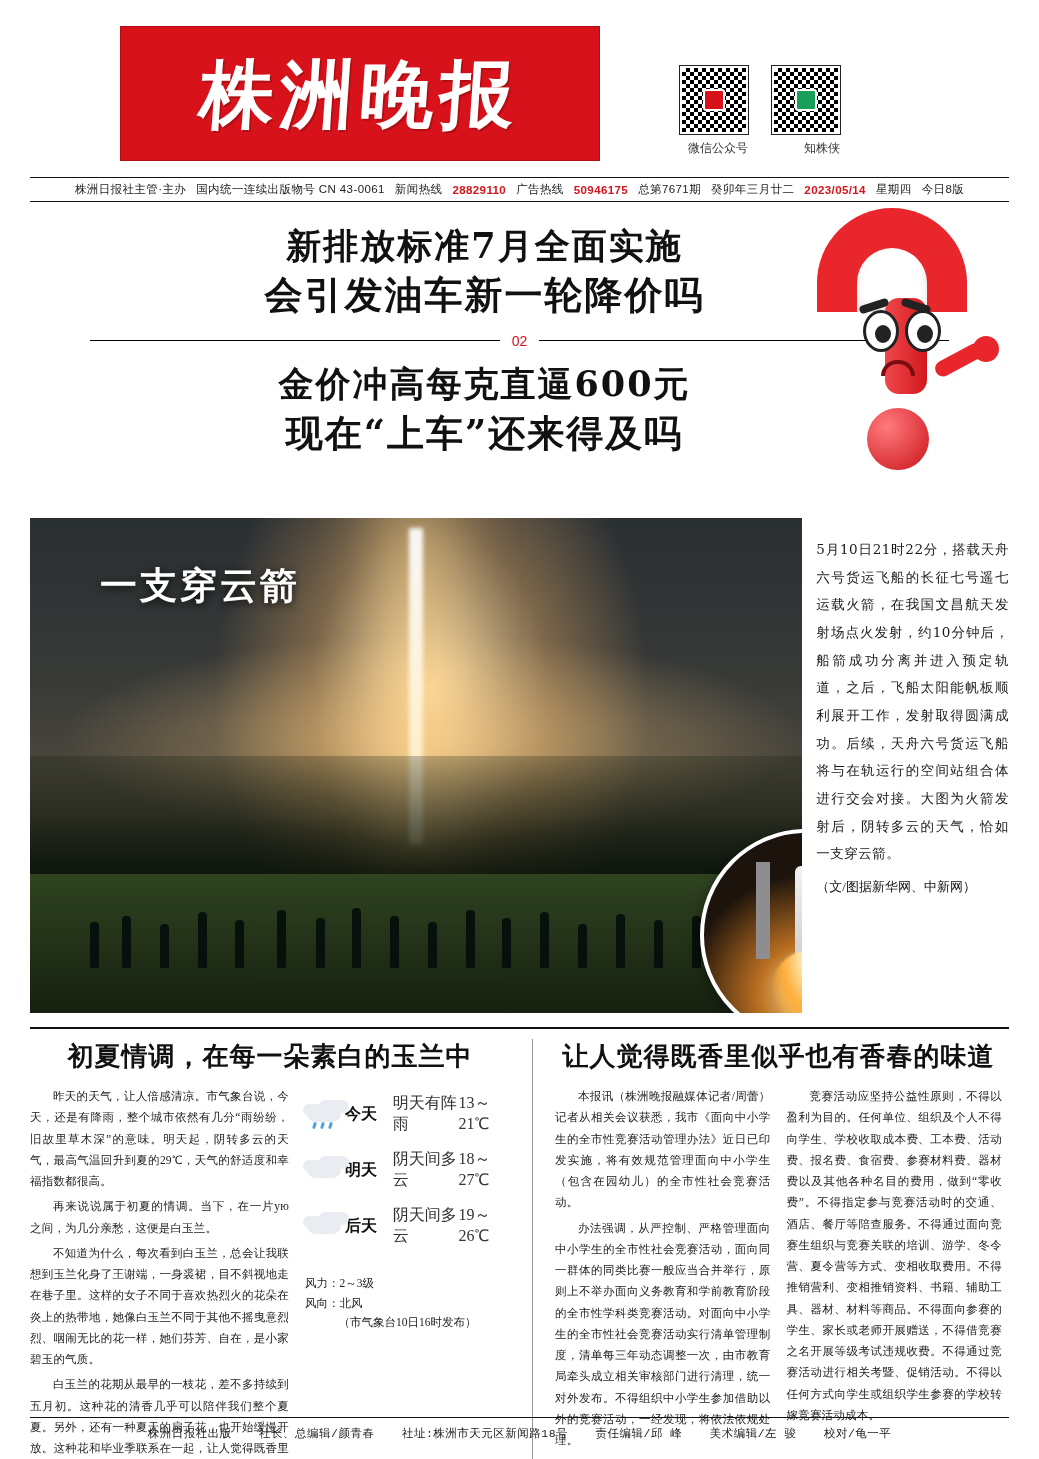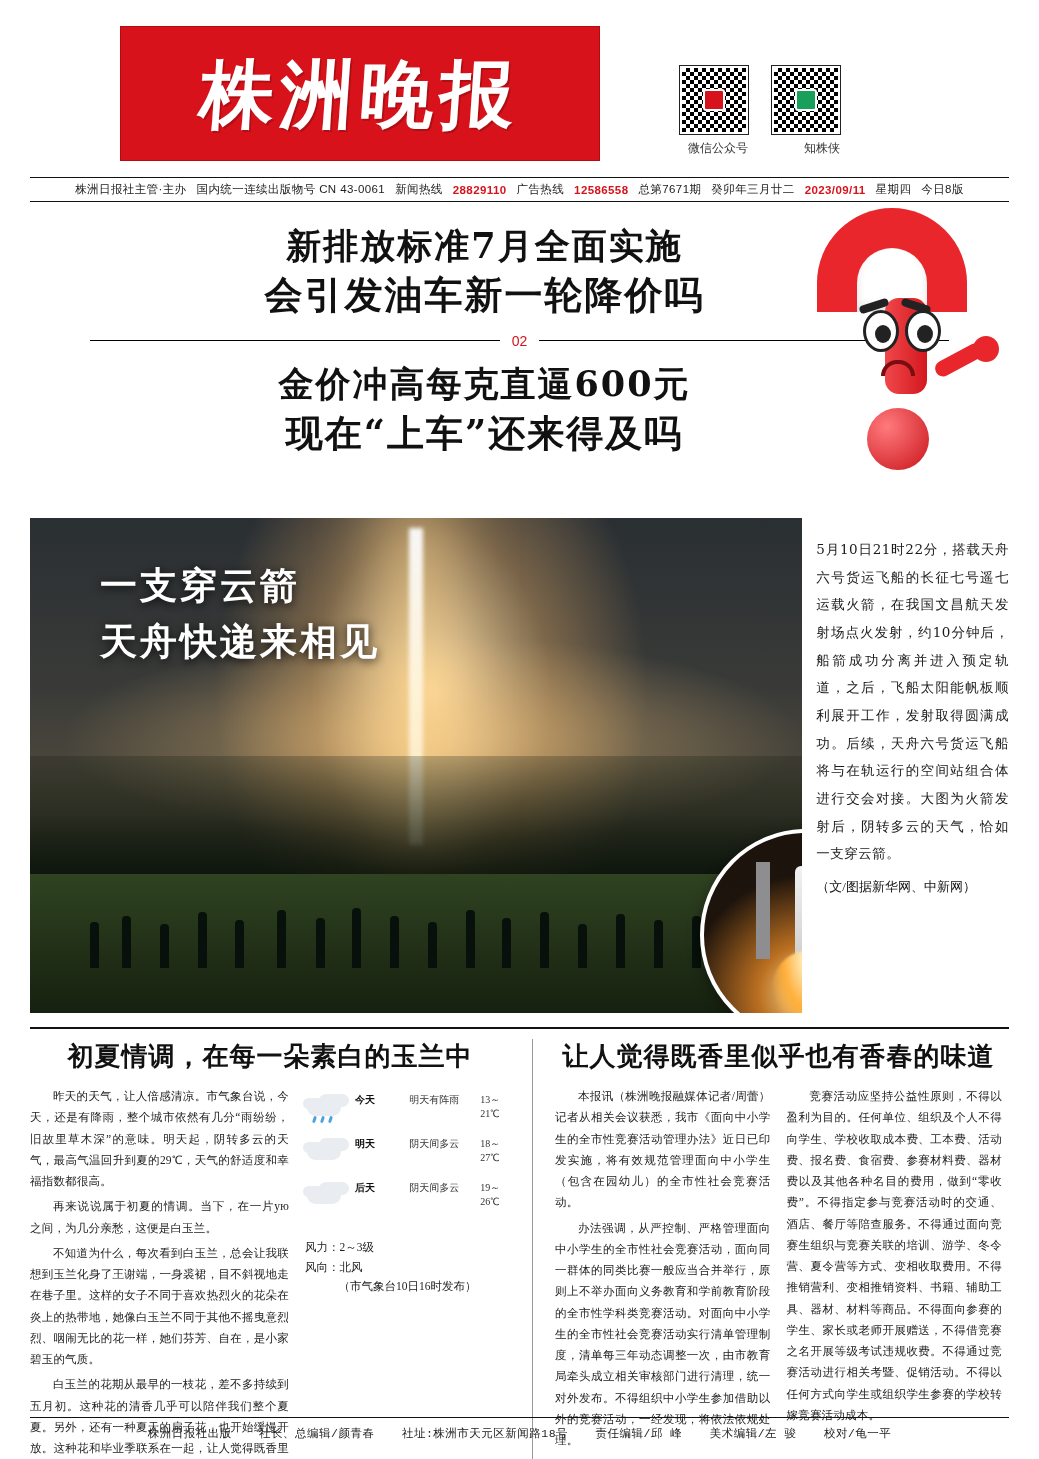--- a/index.html
+++ b/index.html
@@ -190,21 +190,21 @@
     width:205px; height:54px; border-radius:8px;
     background:linear-gradient(90deg,#f5a623,#f7c948);
     display:flex; align-items:center; padding-left:8px; gap:8px;
     box-shadow:0 1px 3px rgba(0,0,0,.25);
   }
   .wthermo { width:16px; height:40px; background:#fff; border-radius:8px; position:relative; }
   .wthermo::after{ content:""; position:absolute; left:3px; bottom:3px; width:10px; height:24px; background:#d7121a; border-radius:6px; }
   .wface { width:38px; height:38px; border-radius:50%; background:#ffd9b3; border:2px solid #8b5a2b; }
   .wtitle { color:#fff; font-weight:bold; font-size:19px; font-family:"DejaVu Serif", serif; text-shadow:1px 1px 0 #b06f00; }
   .wsub { font-size:9px; color:#fff; }
-  .wrow { display:flex; align-items:flex-start; gap:10px; padding:7px 0; font-size:10px; }
+  .wrow { display:flex; align-items:center; padding:7px 0; font-size:16px; }
   .wicon { width:40px; height:30px; position:relative; flex:none; }
   .cloud {
     position:absolute; left:2px; top:6px; width:34px; height:17px;
     background:#e9edf2; border-radius:12px;
     box-shadow:10px -7px 0 -2px #e9edf2, -7px -4px 0 -3px #e9edf2;
   }
   .sun { position:absolute; right:1px; top:1px; width:15px; height:15px; background:#f6c445; border-radius:50%; }
   .rain i { position:absolute; bottom:0; width:3px; height:7px; background:#4aa3df; border-radius:2px; transform:rotate(18deg); }
   .wday { width:58px; font-weight:bold; }
   .wdesc { width:80px; color:#333; }
@@ -241,24 +241,24 @@
       </div>
     </div>
   </div>
 
   <div class="infobar">
     <span>株洲日报社主管·主办</span>
     <span>国内统一连续出版物号 CN 43-0061</span>
     <span>新闻热线</span>
     <span class="red b">28829110</span>
     <span>广告热线</span>
-    <span class="red b">12586558</span>
+    <span class="red b">50946175</span>
     <span>总第7671期</span>
     <span>癸卯年三月廿二</span>
-    <span class="red b">2023/09/11</span>
+    <span class="red b">2023/05/14</span>
     <span>星期四</span>
     <span>今日8版</span>
   </div>
 
   <div class="headline-zone">
     <div class="hl hl1">
       <div>新排放标准7月全面实施</div>
       <div class="l2">会引发油车新一轮降价吗</div>
     </div>
     <div class="divider-row">
@@ -309,21 +309,20 @@
         <span class="person" style="left:436px;height:58px"></span>
         <span class="person" style="left:472px;height:50px"></span>
         <span class="person" style="left:510px;height:56px"></span>
         <span class="person" style="left:548px;height:44px"></span>
         <span class="person" style="left:586px;height:54px"></span>
         <span class="person" style="left:624px;height:48px"></span>
         <span class="person" style="left:662px;height:52px"></span>
       </div>
       <div class="photo-title">
         <div>一支穿云箭</div>
-        <div>天舟快递来相见</div>
       </div>
       <div class="inset">
         <div class="tower l"></div>
 
         <div class="rk"></div>
         <div class="flame"></div>
       </div>
     </div>
     <div class="sidecol">
       <div class="side-text">5月10日21时22分，搭载天舟六号货运飞船的长征七号遥七运载火箭，在我国文昌航天发射场点火发射，约10分钟后，船箭成功分离并进入预定轨道，之后，飞船太阳能帆板顺利展开工作，发射取得圆满成功。后续，天舟六号货运飞船将与在轨运行的空间站组合体进行交会对接。大图为火箭发射后，阴转多云的天气，恰如一支穿云箭。</div>

